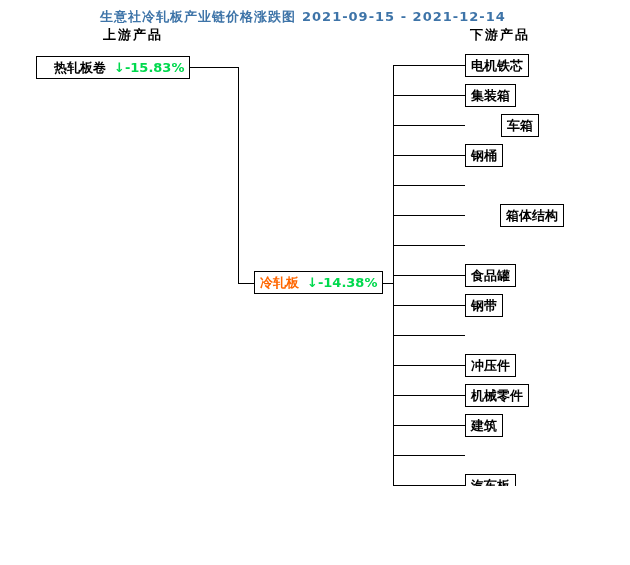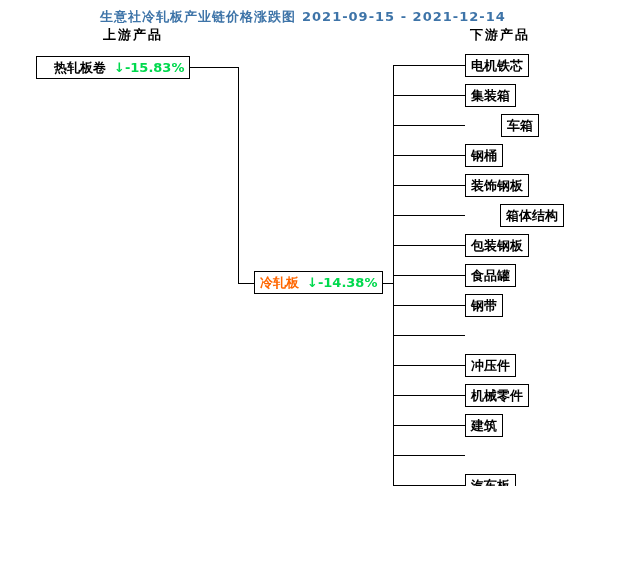--- a/index.html
+++ b/index.html
@@ -103,28 +103,22 @@
   </div>
   <div class="node" style="left:465px;top:84px;">
     <span class="lbl">集装箱</span>
   </div>
   <div class="node" style="left:465px;top:114px;margin-left:36px;">
     <span class="lbl">车箱</span>
   </div>
   <div class="node" style="left:465px;top:144px;">
     <span class="lbl">钢桶</span>
   </div>
-  <div class="node" style="left:465px;top:174px;">
-    <span class="lbl">装饰钢板</span>
-  </div>
   <div class="node" style="left:465px;top:204px;margin-left:35px;">
     <span class="lbl">箱体结构</span>
-  </div>
-  <div class="node" style="left:465px;top:234px;">
-    <span class="lbl">包装钢板</span>
   </div>
   <div class="node" style="left:465px;top:264px;">
     <span class="lbl">食品罐</span>
   </div>
   <div class="node" style="left:465px;top:294px;">
     <span class="lbl">钢带</span>
   </div>
   <div class="node" style="left:465px;top:354px;">
     <span class="lbl">冲压件</span>
   </div>

